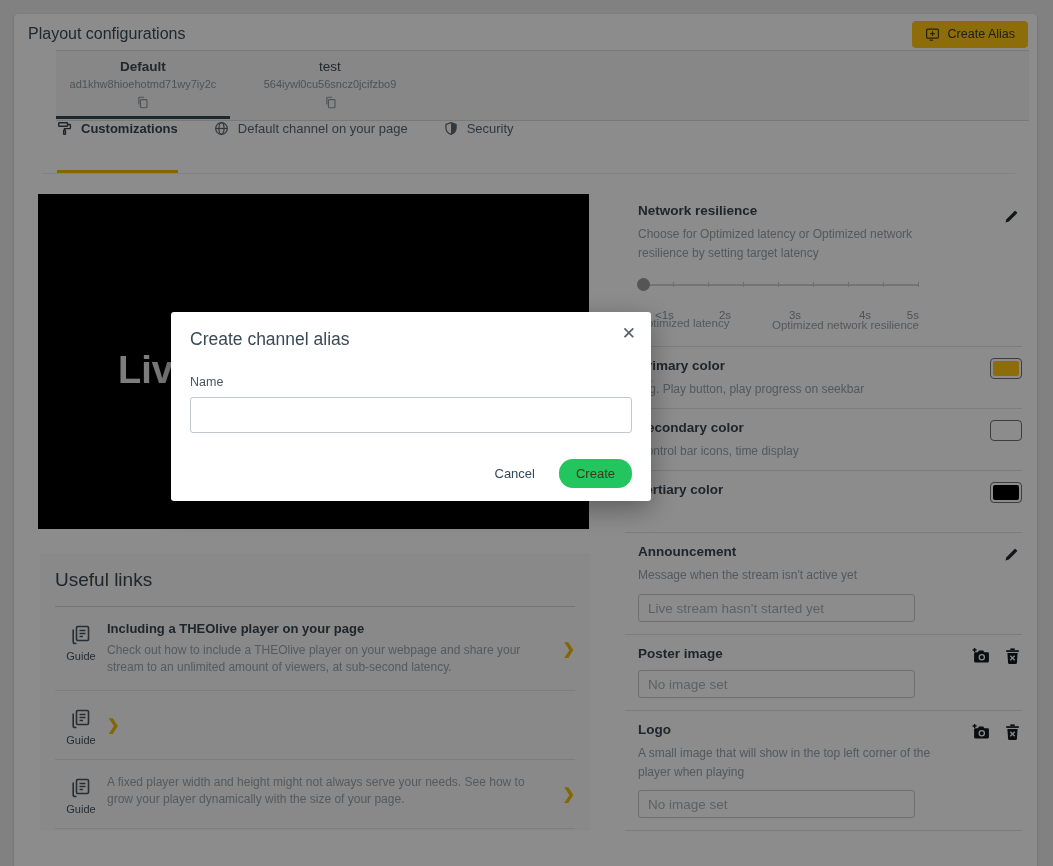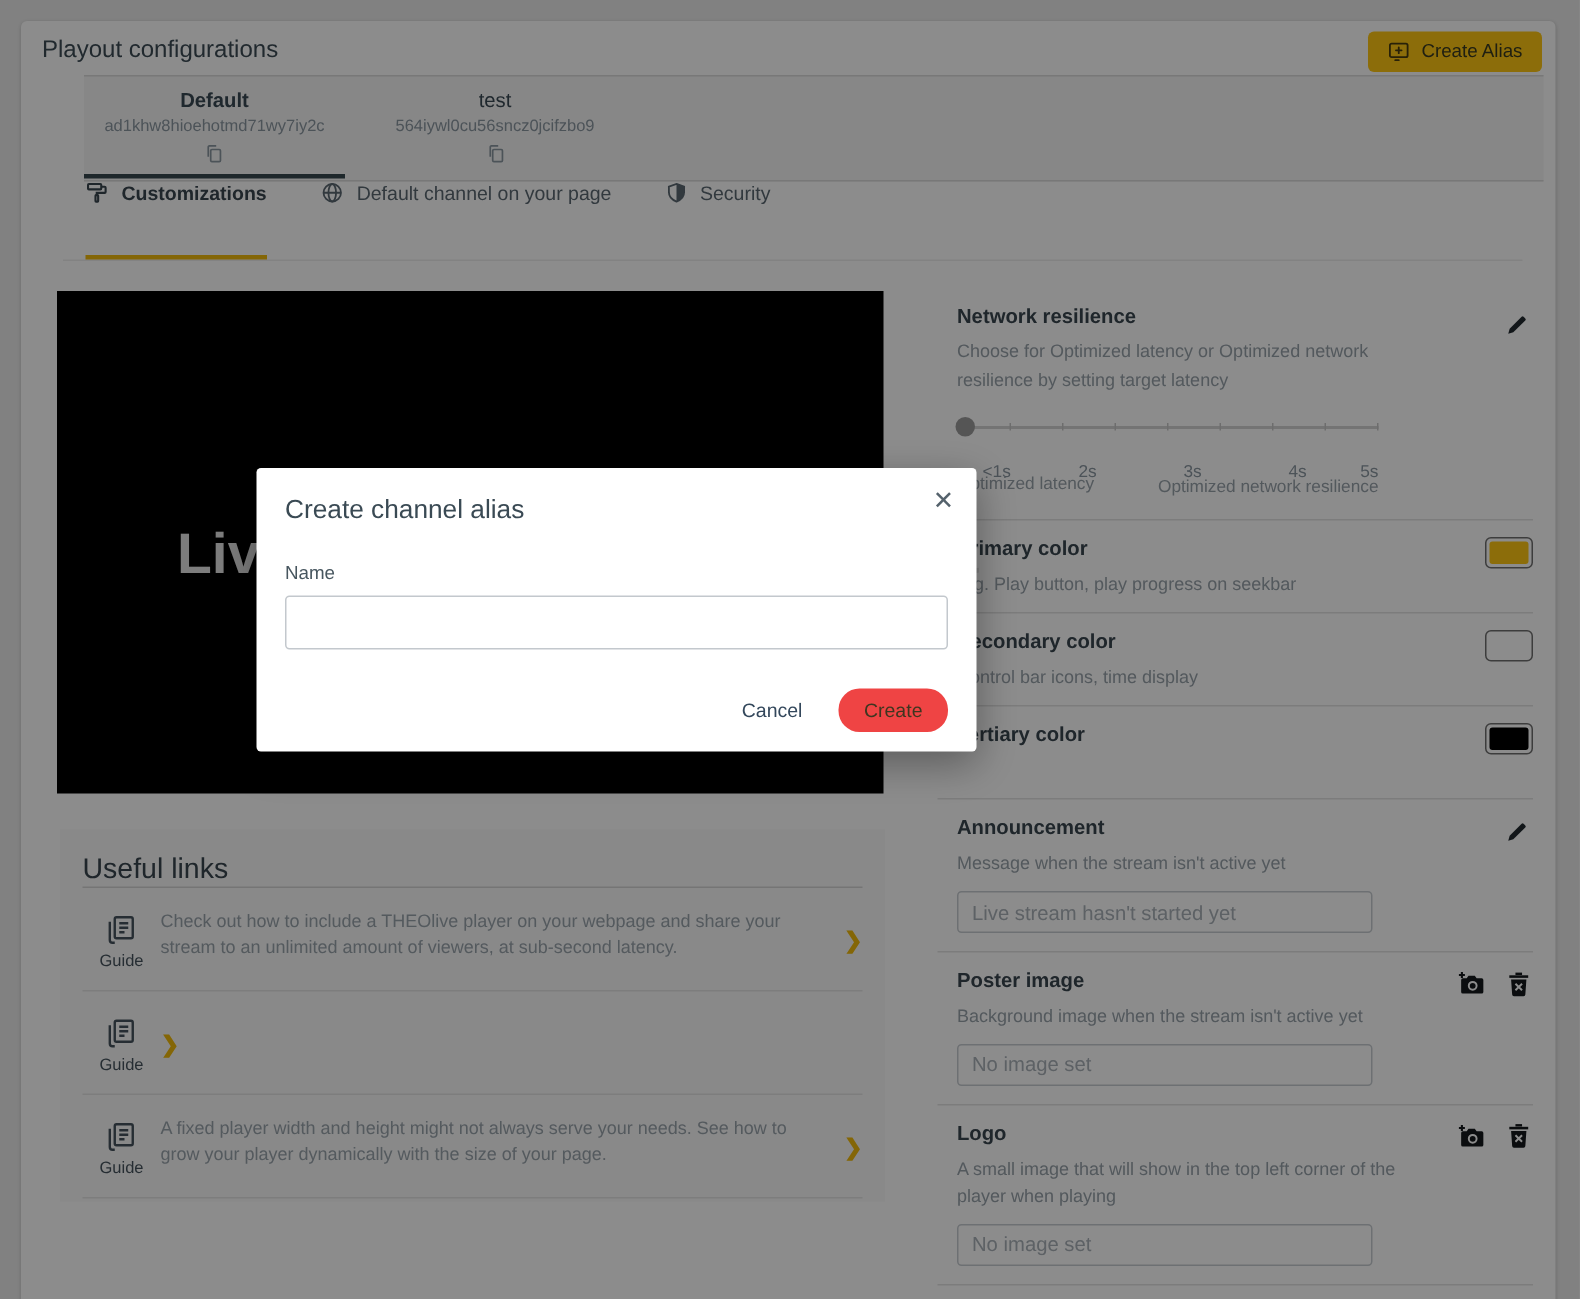--- a/index.html
+++ b/index.html
@@ -39,21 +39,21 @@
   .sub-tab { display:flex; align-items:flex-start; gap:9px; font-size:13px; color:#5b6872;
     border-bottom:3px solid transparent; cursor:pointer; }
   .sub-tab.active { color:#39464f; font-weight:bold; border-bottom-color:#f1ba0c; }
   .sub-tab svg { flex:0 0 auto; }
   
   .player { position:absolute; left:24px; top:180px; width:551px; height:335px; background:#000; cursor:pointer; }
   .player-announcement { position:absolute; left:80px; top:155px; font-size:38px; font-weight:bold;
     color:#e3e3e3; white-space:nowrap; }
   
   .useful { position:absolute; left:26px; top:539px; width:550px; background:#fafafa; padding:16px 15px 2px; }
-  .useful-title { font-size:19px; color:#39464f; padding-bottom:0; border-bottom:1px solid #d6d6d6; }
+  .useful-title { font-size:19px; color:#39464f; padding-bottom:15px; border-bottom:1px solid #d6d6d6; }
   .link-item { display:flex; padding:14px 0 13px; border-bottom:1px solid #e4e4e4; cursor:pointer; }
   .link-icon-col { width:52px; flex:0 0 52px; display:flex; flex-direction:column; align-items:center; gap:3px; padding-top:2px;}
   .link-icon-col .tag { font-size:11px; color:#45535d; }
   .link-body { flex:1 1 auto; padding-right:16px; }
   .link-title { font-size:13px; font-weight:bold; color:#39464f; margin-bottom:6px; }
   .link-desc { font-size:12px; color:#9aa4ac; line-height:1.45; }
   .link-chevron { align-self:center; color:#f1ba0c; font-size:15px; font-weight:bold; }
   
   .right-col { position:absolute; left:611px; top:181px; width:397px; }
   .section { position:relative; padding:11px 0 12px 13px; border-top:1px solid #e2e2e2; }
@@ -85,21 +85,21 @@
   .modal { position:fixed; left:171px; top:312px; width:480px; height:189px; background:#fff;
     border-radius:3px; box-shadow:0 8px 28px rgba(0,0,0,.35); z-index:60; }
   .modal-title { position:absolute; left:19px; top:17px; font-size:17.5px; color:#3a4a54; }
   .modal-close { position:absolute; right:15px; top:11px; background:none; border:none; font-size:17px;
     color:#55626c; cursor:pointer; font-family:inherit; }
   .modal-label { position:absolute; left:19px; top:63px; font-size:12.5px; color:#47565f; }
   .modal-input { position:absolute; left:19px; top:85px; width:442px; height:36px; border:1px solid #c3c8cd;
     border-radius:3px; padding:0 10px; font-family:inherit; font-size:14px; }
   .modal-footer { position:absolute; right:19px; bottom:13px; display:flex; align-items:center; gap:24px; }
   .modal-cancel { background:none; border:none; font-family:inherit; font-size:13px; color:#33475b; cursor:pointer; }
-  .modal-create { background:#ef4444; border:none; border-radius:14px; padding:7px 17px; font-family:inherit;
+  .modal-create { background:#22c55e; border:none; border-radius:14px; padding:7px 17px; font-family:inherit;
     font-size:13px; color:#3e3620; cursor:pointer; }
 </style>
 </head>
 <body>
 
 <div class="card">
 
   <div class="page-header">
     <div class="page-title">Playout configurations</div>
     <button class="btn-create-alias">
@@ -201,20 +201,21 @@
               <g fill="none" stroke="#45535d" stroke-width="1.6">
             <rect x="7.5" y="3.5" width="12" height="14" rx="1.2"></rect>
             <path d="M10.5 7.5h6M10.5 10.5h6M10.5 13.5h3.5"></path>
             <path d="M7.5 20.5H6a1.8 1.8 0 0 1-1.8-1.8V6.5"></path>
               </g>
             </svg>
         </span>
         <span class="tag">Guide</span>
       </div>
       <div class="link-body">
+        <div class="link-title">Including a THEOlive player on your page</div>
         <div class="link-desc">Check out how to include a THEOlive player on your webpage and share your stream to an unlimited amount of viewers, at sub-second latency.</div>
       </div>
       <div class="link-chevron">❯</div>
     </div>
 
     <div class="link-item">
       <div class="link-icon-col">
         <span style="line-height:0">
           <svg width="24" height="24" viewBox="0 0 24 24">
               <g fill="none" stroke="#45535d" stroke-width="1.6">
@@ -342,21 +343,20 @@
                 <g>
               <rect x="1.2" y="2.2" width="12.6" height="1.7" fill="#15191c"></rect>
               <rect x="5.3" y="0.4" width="4.4" height="1.6" fill="#15191c"></rect>
               <path d="M2.4 5h10.2l-.7 10a1.2 1.2 0 0 1-1.2 1.1H4.3a1.2 1.2 0 0 1-1.2-1.1z" fill="#15191c"></path>
               <path d="M5.3 7.8l4.4 4.4M9.7 7.8l-4.4 4.4" stroke="#fff" stroke-width="1.3"></path>
                 </g>
               </svg>
           </span>
         </button>
       </div>
-      <div class="sec-desc">Background image when the stream isn't active yet</div>
       <input class="text-input" type="text" placeholder="No image set" style="">
     </div>
 
     <div class="section">
       <div class="sec-title">Logo</div>
       <div class="icon-actions">
         <button class="icon-btn">
           <span style="line-height:0">
             <svg width="19" height="18" viewBox="0 0 19 18">
                 <g>

